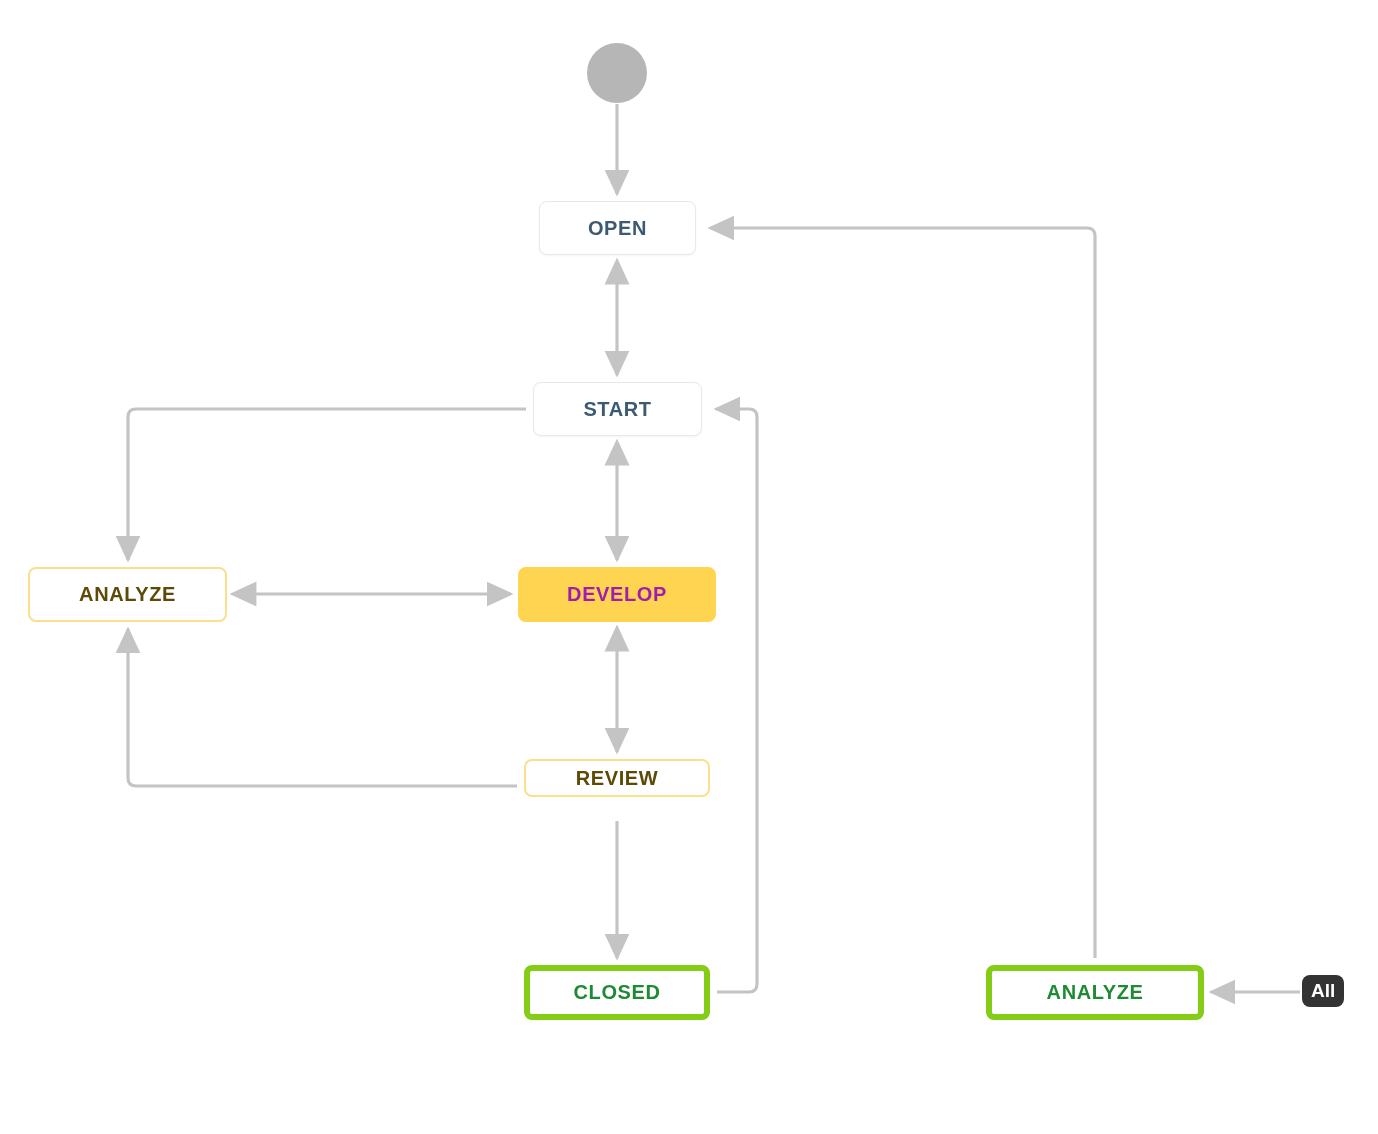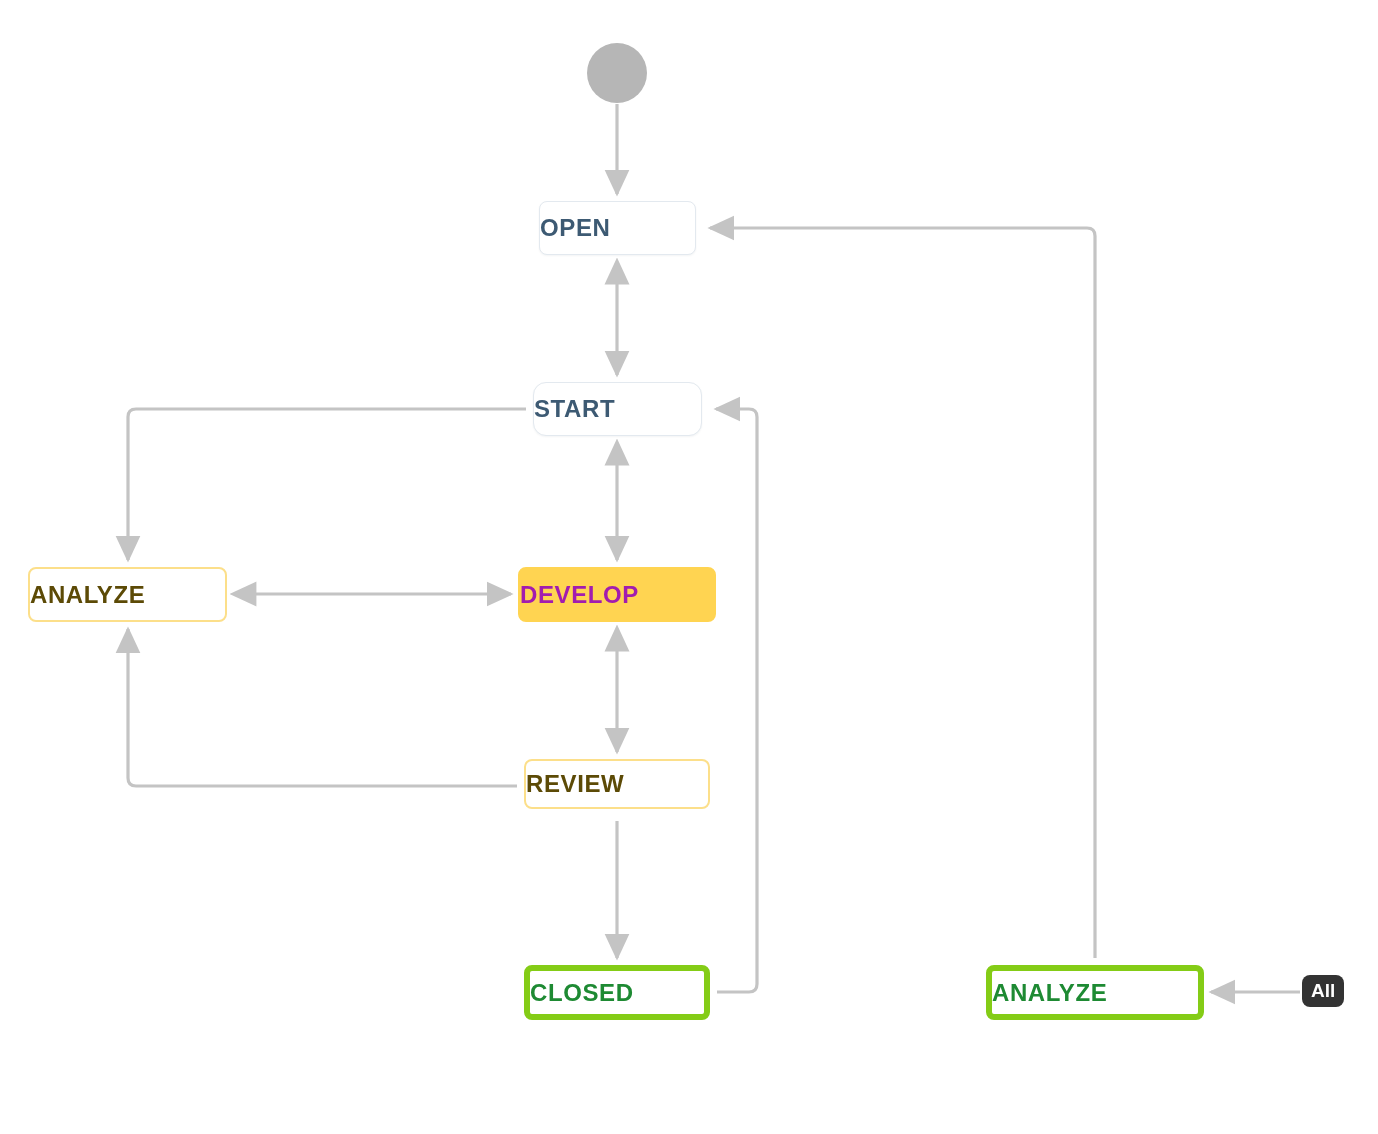--- a/index.html
+++ b/index.html
@@ -22,23 +22,23 @@
     left: 0;
     top: 0;
     width: 1378px;
     height: 1134px;
   }
   .node {
     position: absolute;
     box-sizing: border-box;
     display: flex;
     align-items: center;
-    justify-content: flex-start;
+    justify-content: center;
     border-radius: 8px;
-    font-size: 24px;
+    font-size: 20px;
     font-weight: bold;
     letter-spacing: 0.6px;
     background: #ffffff;
     z-index: 3;
     cursor: pointer;
     user-select: none;
   }
   .node-label {
     pointer-events: none;
     white-space: nowrap;
@@ -129,33 +129,33 @@
       <path d="M1300,992 L1211,992" marker-end="url(#arrow-end)"></path>
     </g>
   </svg>
 
   <div class="start-dot" style="left:587px; top:43px; width:60px; height:60px;"></div>
 
   <div class="node state-neutral" style="left:539px; top:201px; width:157px; height:54px;">
     <span class="node-label">OPEN</span>
   </div>
 
-  <div class="node state-neutral" style="left:533px; top:382px; width:169px; height:54px;border-radius:13px;">
+  <div class="node state-neutral" style="left:533px; top:382px; width:169px; height:54px;">
     <span class="node-label">START</span>
   </div>
 
   <div class="node state-amber-outline" style="left:28px; top:567px; width:199px; height:55px;">
     <span class="node-label">ANALYZE</span>
   </div>
 
   <div class="node state-amber-filled" style="left:518px; top:567px; width:198px; height:55px;">
     <span class="node-label">DEVELOP</span>
   </div>
 
-  <div class="node state-amber-outline" style="left:524px; top:759px; width:186px; height:50px;">
+  <div class="node state-amber-outline" style="left:524px; top:759px; width:186px; height:38px;">
     <span class="node-label">REVIEW</span>
   </div>
 
   <div class="node state-green-outline" style="left:524px; top:965px; width:186px; height:55px;">
     <span class="node-label">CLOSED</span>
   </div>
 
   <div class="node state-green-outline" style="left:986px; top:965px; width:218px; height:55px;">
     <span class="node-label">ANALYZE</span>
   </div>

